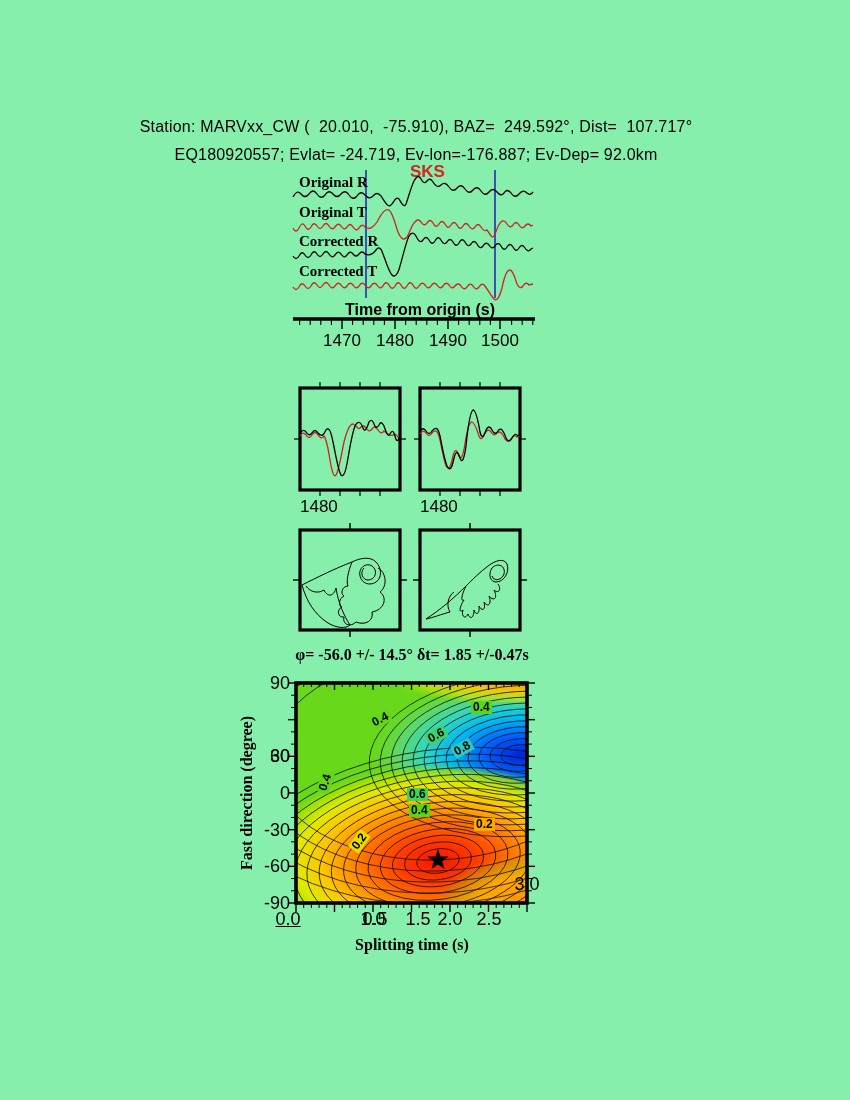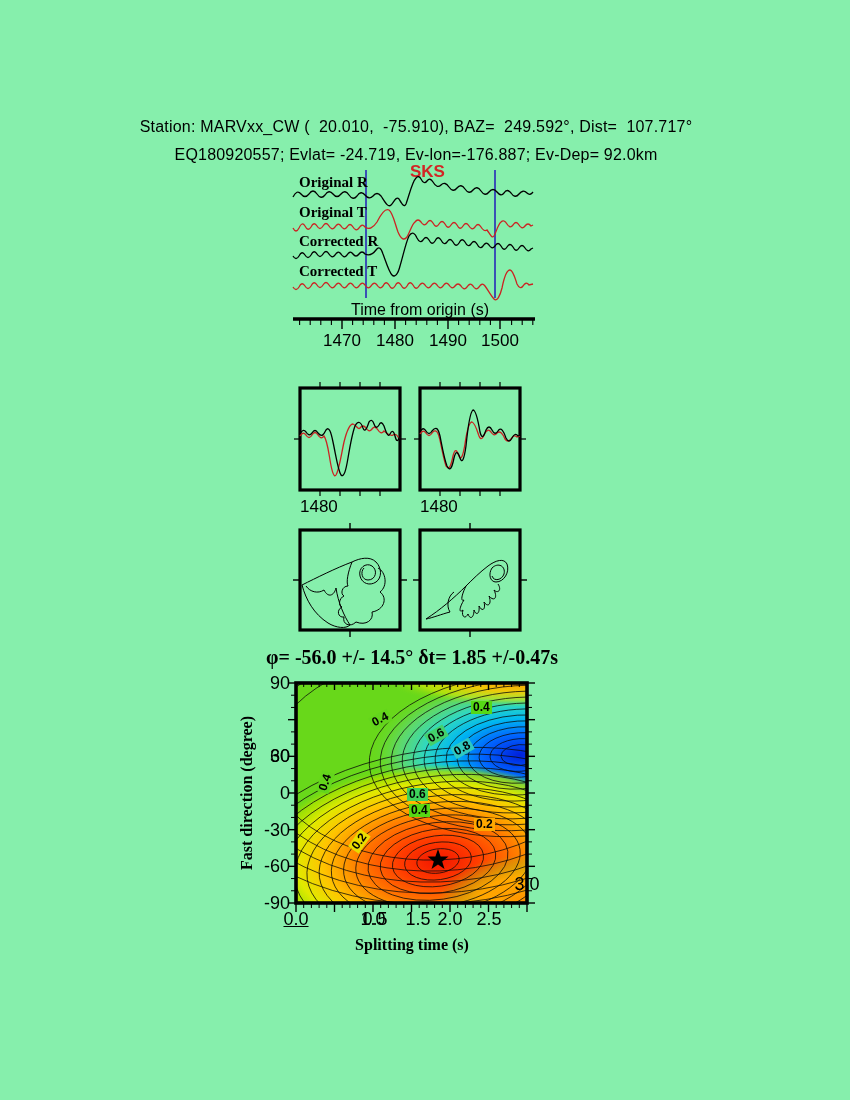--- a/index.html
+++ b/index.html
@@ -3,21 +3,21 @@
 <meta charset="utf-8">
 <style>
   html,body{margin:0;padding:0;background:#ffffff;}
   .page{position:relative;width:850px;height:1100px;background:#86efac;overflow:hidden;
         font-family:"Liberation Sans",sans-serif;color:#000;padding-left:48px;}
   .abs{position:absolute;}
   .ctr{transform:translateX(-50%);white-space:nowrap;}
   .hdr{font-size:16px;letter-spacing:0.2px;white-space:pre;}
   .tracelab{font-family:"Liberation Serif",serif;font-weight:bold;font-size:15px;white-space:nowrap;}
   .phase{font-weight:bold;font-size:17px;color:#d22525;}
-  .timelab{font-size:16px;}
+  .timelab{font-size:16px;font-weight:bold;}
   .ticknum{font-size:17px;}
   .bignum{font-size:18px;}
   .serifb{font-family:"Liberation Serif",serif;font-weight:bold;font-size:16px;white-space:nowrap;}
   .clab{position:absolute;font-size:12px;font-weight:bold;line-height:13px;padding:0 2px;white-space:nowrap;}
   .footer{font-size:17px;}
   svg{display:block;overflow:visible;}
 </style>
 </head>
 <body>
 
@@ -123,21 +123,21 @@
     </svg>
   <svg class="abs pmbox" style="left:412px;top:522px;" width="116" height="116" viewBox="0 0 116 116">
     <rect x="8" y="8" width="100" height="100" fill="none" stroke="#000" stroke-width="3.2"></rect>
     <path fill="none" stroke="#000" stroke-width="1" d="M14,97 C28,88 42,76 54,64 C60,58 68,50 76,44 C84,38 92,36 95,42 C98,50 92,60 84,60 C78,60 76,52 80,46 C86,40 94,44 92,52 C90,58 82,60 80,54 M54,64 C50,72 48,80 52,78 C48,84 46,92 51,88 C49,94 53,98 56,92 C58,98 62,96 62,88 C64,94 68,92 67,84 C70,90 74,88 72,80 C76,86 80,82 77,74 C82,80 86,76 82,68 C86,72 90,68 86,62 M14,97 C20,96 30,92 38,90 C34,84 36,74 42,70"></path>
   <line x1="58" y1="8" x2="58" y2="1" stroke="#000" stroke-width="1.4"></line>
       <line x1="58" y1="108" x2="58" y2="115" stroke="#000" stroke-width="1.4"></line>
       <line x1="8" y1="58" x2="1" y2="58" stroke="#000" stroke-width="1.4"></line>
       <line x1="108" y1="58" x2="115" y2="58" stroke="#000" stroke-width="1.4"></line>
     </svg>
 
-  <div class="abs ctr serifb" style="left:412px;top:646px;font-size:20px;">φ= -56.0 +/- 14.5° δt= 1.85 +/-0.47s</div>
+  <div class="abs ctr serifb" style="left:412px;top:646px;font-size:16px;">φ= -56.0 +/- 14.5° δt= 1.85 +/-0.47s</div>
 
   <div class="abs serifb" style="left:247px;top:793px;transform:translate(-50%,-50%) rotate(-90deg);">Fast direction (degree)</div>
 
   <div class="abs bignum" style="left:290px;top:683px;transform:translate(-100%,-50%);">90</div>
   <div class="abs bignum" style="left:290px;top:720px;transform:translate(-100%,-50%);margin-top:36px;">60</div>
   <div class="abs bignum" style="left:290px;top:756px;transform:translate(-100%,-50%);">30</div>
   <div class="abs bignum" style="left:290px;top:793px;transform:translate(-100%,-50%);">0</div>
   <div class="abs bignum" style="left:290px;top:830px;transform:translate(-100%,-50%);">-30</div>
   <div class="abs bignum" style="left:290px;top:866px;transform:translate(-100%,-50%);">-60</div>
   <div class="abs bignum" style="left:290px;top:903px;transform:translate(-100%,-50%);">-90</div>
@@ -331,21 +331,21 @@
   <div class="clab" style="left:471px;top:701px;background:#55d816;">0.4</div>
   <div class="clab" style="left:370px;top:713px;background:#63d51c;transform:rotate(-28deg);">0.4</div>
   <div class="clab" style="left:426px;top:729px;background:#43d06b;transform:rotate(-30deg);">0.6</div>
   <div class="clab" style="left:452px;top:742px;background:#2fc8c0;transform:rotate(-30deg);">0.8</div>
   <div class="clab" style="left:315px;top:776px;background:#63d51c;transform:rotate(-72deg);">0.4</div>
   <div class="clab" style="left:407px;top:788px;background:#3ed35b;">0.6</div>
   <div class="clab" style="left:409px;top:804px;background:#57d714;">0.4</div>
   <div class="clab" style="left:474px;top:818px;background:#ffa800;">0.2</div>
   <div class="clab" style="left:349px;top:835px;background:#e8dc00;transform:rotate(-55deg);">0.2</div>
 
-  <div class="abs ctr bignum" style="left:296px;top:909px;text-decoration:underline;">0.0</div>
+  <div class="abs ctr bignum" style="left:288px;top:909px;text-decoration:underline;">0.0</div>
   <div class="abs ctr bignum" style="left:335px;top:909px;margin-left:40px;">0.5</div>
   <div class="abs ctr bignum" style="left:373px;top:909px;">1.0</div>
   <div class="abs ctr bignum" style="left:418px;top:909px;">1.5</div>
   <div class="abs ctr bignum" style="left:450px;top:909px;">2.0</div>
   <div class="abs ctr bignum" style="left:489px;top:909px;">2.5</div>
   <div class="abs ctr bignum" style="left:527px;top:874px;">3.0</div>
 
   <div class="abs ctr serifb" style="left:412px;top:936px;">Splitting time (s)</div>
 
 

